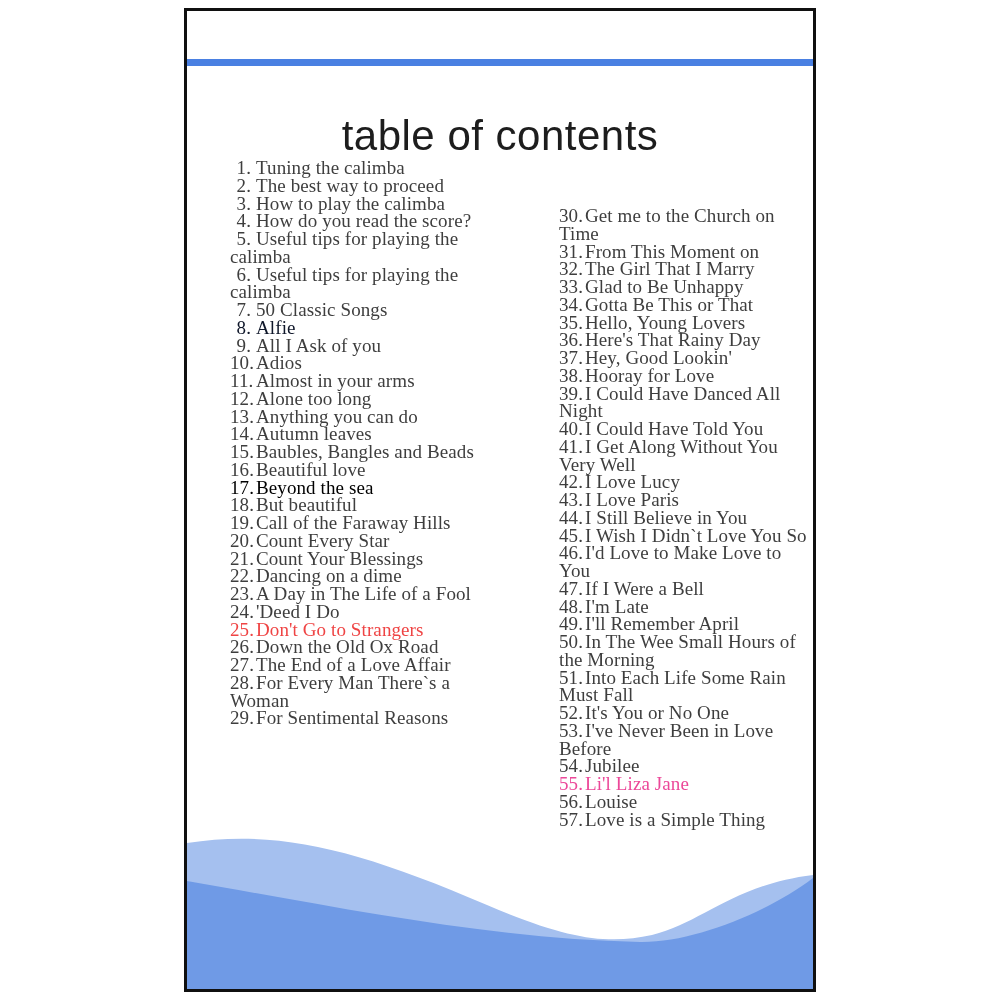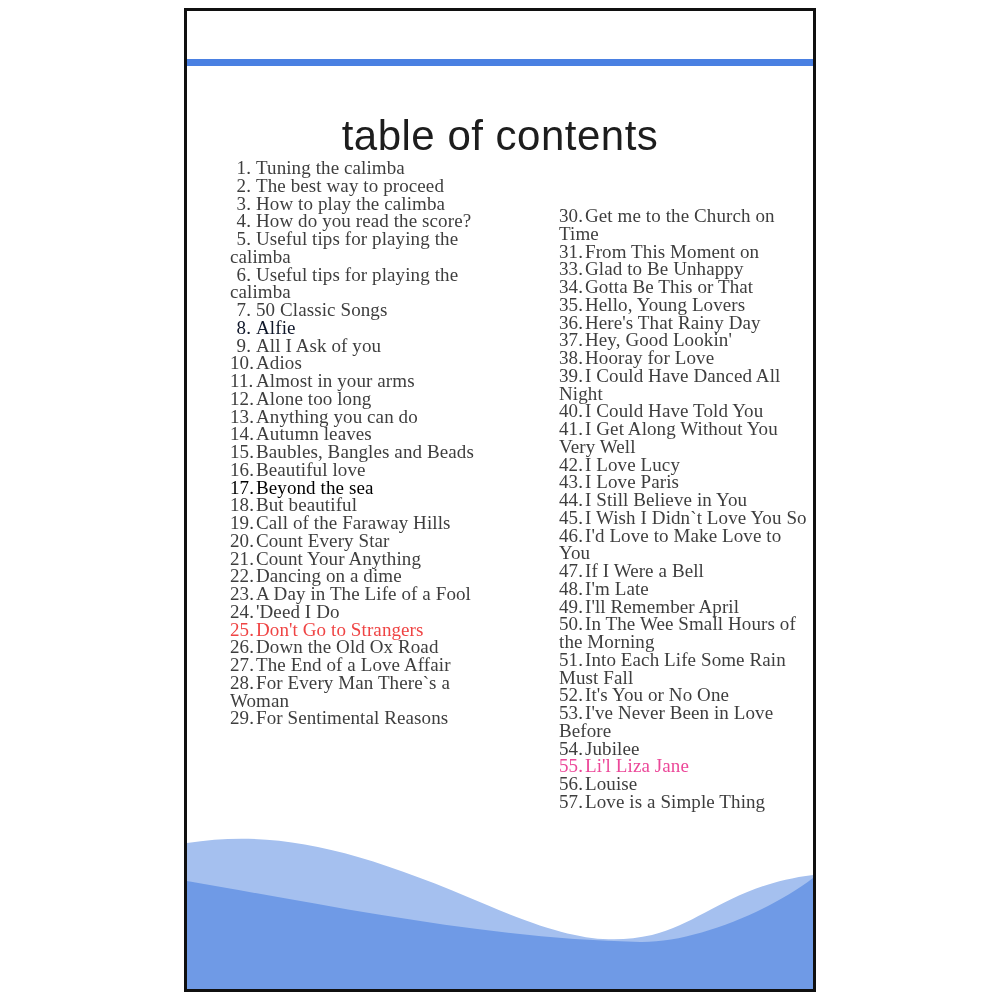--- a/index.html
+++ b/index.html
@@ -114,33 +114,34 @@
           <div class="toc-row" style="color: rgb(62, 62, 62);"><span class="toc-num">11.</span><span class="toc-title">Almost in your arms</span></div>
           <div class="toc-row" style="color: rgb(62, 62, 62);"><span class="toc-num">12.</span><span class="toc-title">Alone too long</span></div>
           <div class="toc-row" style="color: rgb(62, 62, 62);"><span class="toc-num">13.</span><span class="toc-title">Anything you can do</span></div>
           <div class="toc-row" style="color: rgb(62, 62, 62);"><span class="toc-num">14.</span><span class="toc-title">Autumn leaves</span></div>
           <div class="toc-row" style="color: rgb(62, 62, 62);"><span class="toc-num">15.</span><span class="toc-title">Baubles, Bangles and Beads</span></div>
           <div class="toc-row" style="color: rgb(62, 62, 62);"><span class="toc-num">16.</span><span class="toc-title">Beautiful love</span></div>
           <div class="toc-row" style="color: #000000;"><span class="toc-num">17.</span><span class="toc-title">Beyond the sea</span></div>
           <div class="toc-row" style="color: rgb(62, 62, 62);"><span class="toc-num">18.</span><span class="toc-title">But beautiful</span></div>
           <div class="toc-row" style="color: rgb(62, 62, 62);"><span class="toc-num">19.</span><span class="toc-title">Call of the Faraway Hills</span></div>
           <div class="toc-row" style="color: rgb(62, 62, 62);"><span class="toc-num">20.</span><span class="toc-title">Count Every Star</span></div>
-          <div class="toc-row" style="color: rgb(62, 62, 62);"><span class="toc-num">21.</span><span class="toc-title">Count Your Anything</span></div>
+          <div class="toc-row" style="color: rgb(62, 62, 62);"><span class="toc-num">21.</span><span class="toc-title">Count Your Blessings</span></div>
           <div class="toc-row" style="color: rgb(62, 62, 62);"><span class="toc-num">22.</span><span class="toc-title">Dancing on a dime</span></div>
           <div class="toc-row" style="color: rgb(62, 62, 62);"><span class="toc-num">23.</span><span class="toc-title">A Day in The Life of a Fool</span></div>
           <div class="toc-row" style="color: rgb(62, 62, 62);"><span class="toc-num">24.</span><span class="toc-title">'Deed I Do</span></div>
           <div class="toc-row" style="color: #ef4444;"><span class="toc-num">25.</span><span class="toc-title">Don't Go to Strangers</span></div>
           <div class="toc-row" style="color: rgb(62, 62, 62);"><span class="toc-num">26.</span><span class="toc-title">Down the Old Ox Road</span></div>
           <div class="toc-row" style="color: rgb(62, 62, 62);"><span class="toc-num">27.</span><span class="toc-title">The End of a Love Affair</span></div>
           <div class="toc-row" style="color: rgb(62, 62, 62);"><span class="toc-num">28.</span><span class="toc-title">For Every Man There`s a Woman</span></div>
           <div class="toc-row" style="color: rgb(62, 62, 62);"><span class="toc-num">29.</span><span class="toc-title">For Sentimental Reasons</span></div>
         </div>
       <div class="toc-col toc-col-right" id="toc-right">
           <div class="toc-row" style="color: rgb(62, 62, 62);"><span class="toc-num">30.</span><span class="toc-title">Get me to the Church on Time</span></div>
           <div class="toc-row" style="color: rgb(62, 62, 62);"><span class="toc-num">31.</span><span class="toc-title">From This Moment on</span></div>
+          <div class="toc-row" style="color: rgb(62, 62, 62);"><span class="toc-num">32.</span><span class="toc-title">The Girl That I Marry</span></div>
           <div class="toc-row" style="color: rgb(62, 62, 62);"><span class="toc-num">33.</span><span class="toc-title">Glad to Be Unhappy</span></div>
           <div class="toc-row" style="color: rgb(62, 62, 62);"><span class="toc-num">34.</span><span class="toc-title">Gotta Be This or That</span></div>
           <div class="toc-row" style="color: rgb(62, 62, 62);"><span class="toc-num">35.</span><span class="toc-title">Hello, Young Lovers</span></div>
           <div class="toc-row" style="color: rgb(62, 62, 62);"><span class="toc-num">36.</span><span class="toc-title">Here's That Rainy Day</span></div>
           <div class="toc-row" style="color: rgb(62, 62, 62);"><span class="toc-num">37.</span><span class="toc-title">Hey, Good Lookin'</span></div>
           <div class="toc-row" style="color: rgb(62, 62, 62);"><span class="toc-num">38.</span><span class="toc-title">Hooray for Love</span></div>
           <div class="toc-row" style="color: rgb(62, 62, 62);"><span class="toc-num">39.</span><span class="toc-title">I Could Have Danced All Night</span></div>
           <div class="toc-row" style="color: rgb(62, 62, 62);"><span class="toc-num">40.</span><span class="toc-title">I Could Have Told You</span></div>
           <div class="toc-row" style="color: rgb(62, 62, 62);"><span class="toc-num">41.</span><span class="toc-title">I Get Along Without You Very Well</span></div>
           <div class="toc-row" style="color: rgb(62, 62, 62);"><span class="toc-num">42.</span><span class="toc-title">I Love Lucy</span></div>

